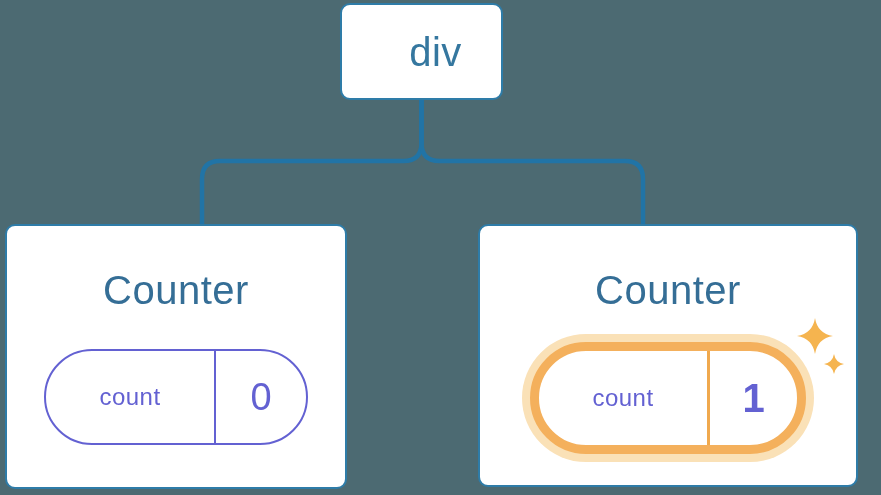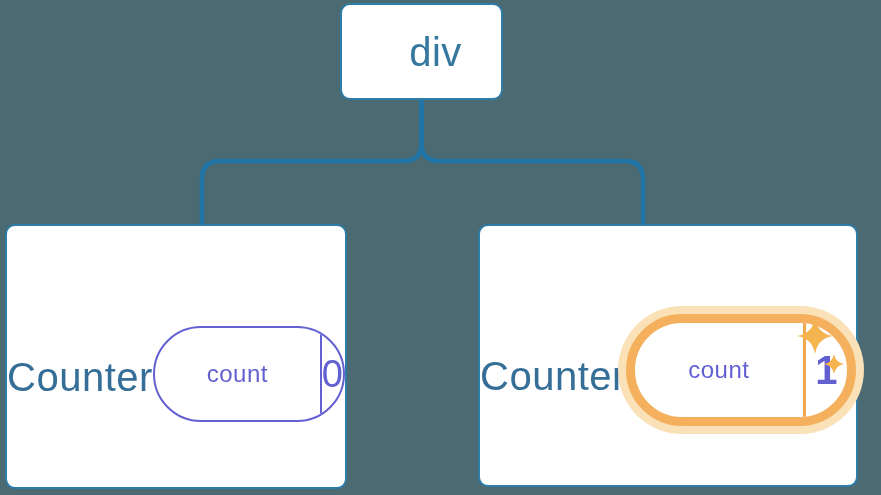--- a/index.html
+++ b/index.html
@@ -59,21 +59,21 @@
     line-height: 1;
   }
 
   .component-card {
     position: absolute;
     top: 224px;
     background: var(--card-background);
     border: 2px solid var(--node-border-blue);
     border-radius: 10px;
     display: flex;
-    flex-direction: row;
+    flex-direction: column;
     align-items: center;
   }
   .component-card.left  { left: 5px;   width: 342px; height: 265px; }
   .component-card.right { left: 478px; width: 380px; height: 263px; }
 
   .component-title {
     margin-top: 40px;
     font-size: 40px;
     font-weight: 500;
     line-height: 48px;

